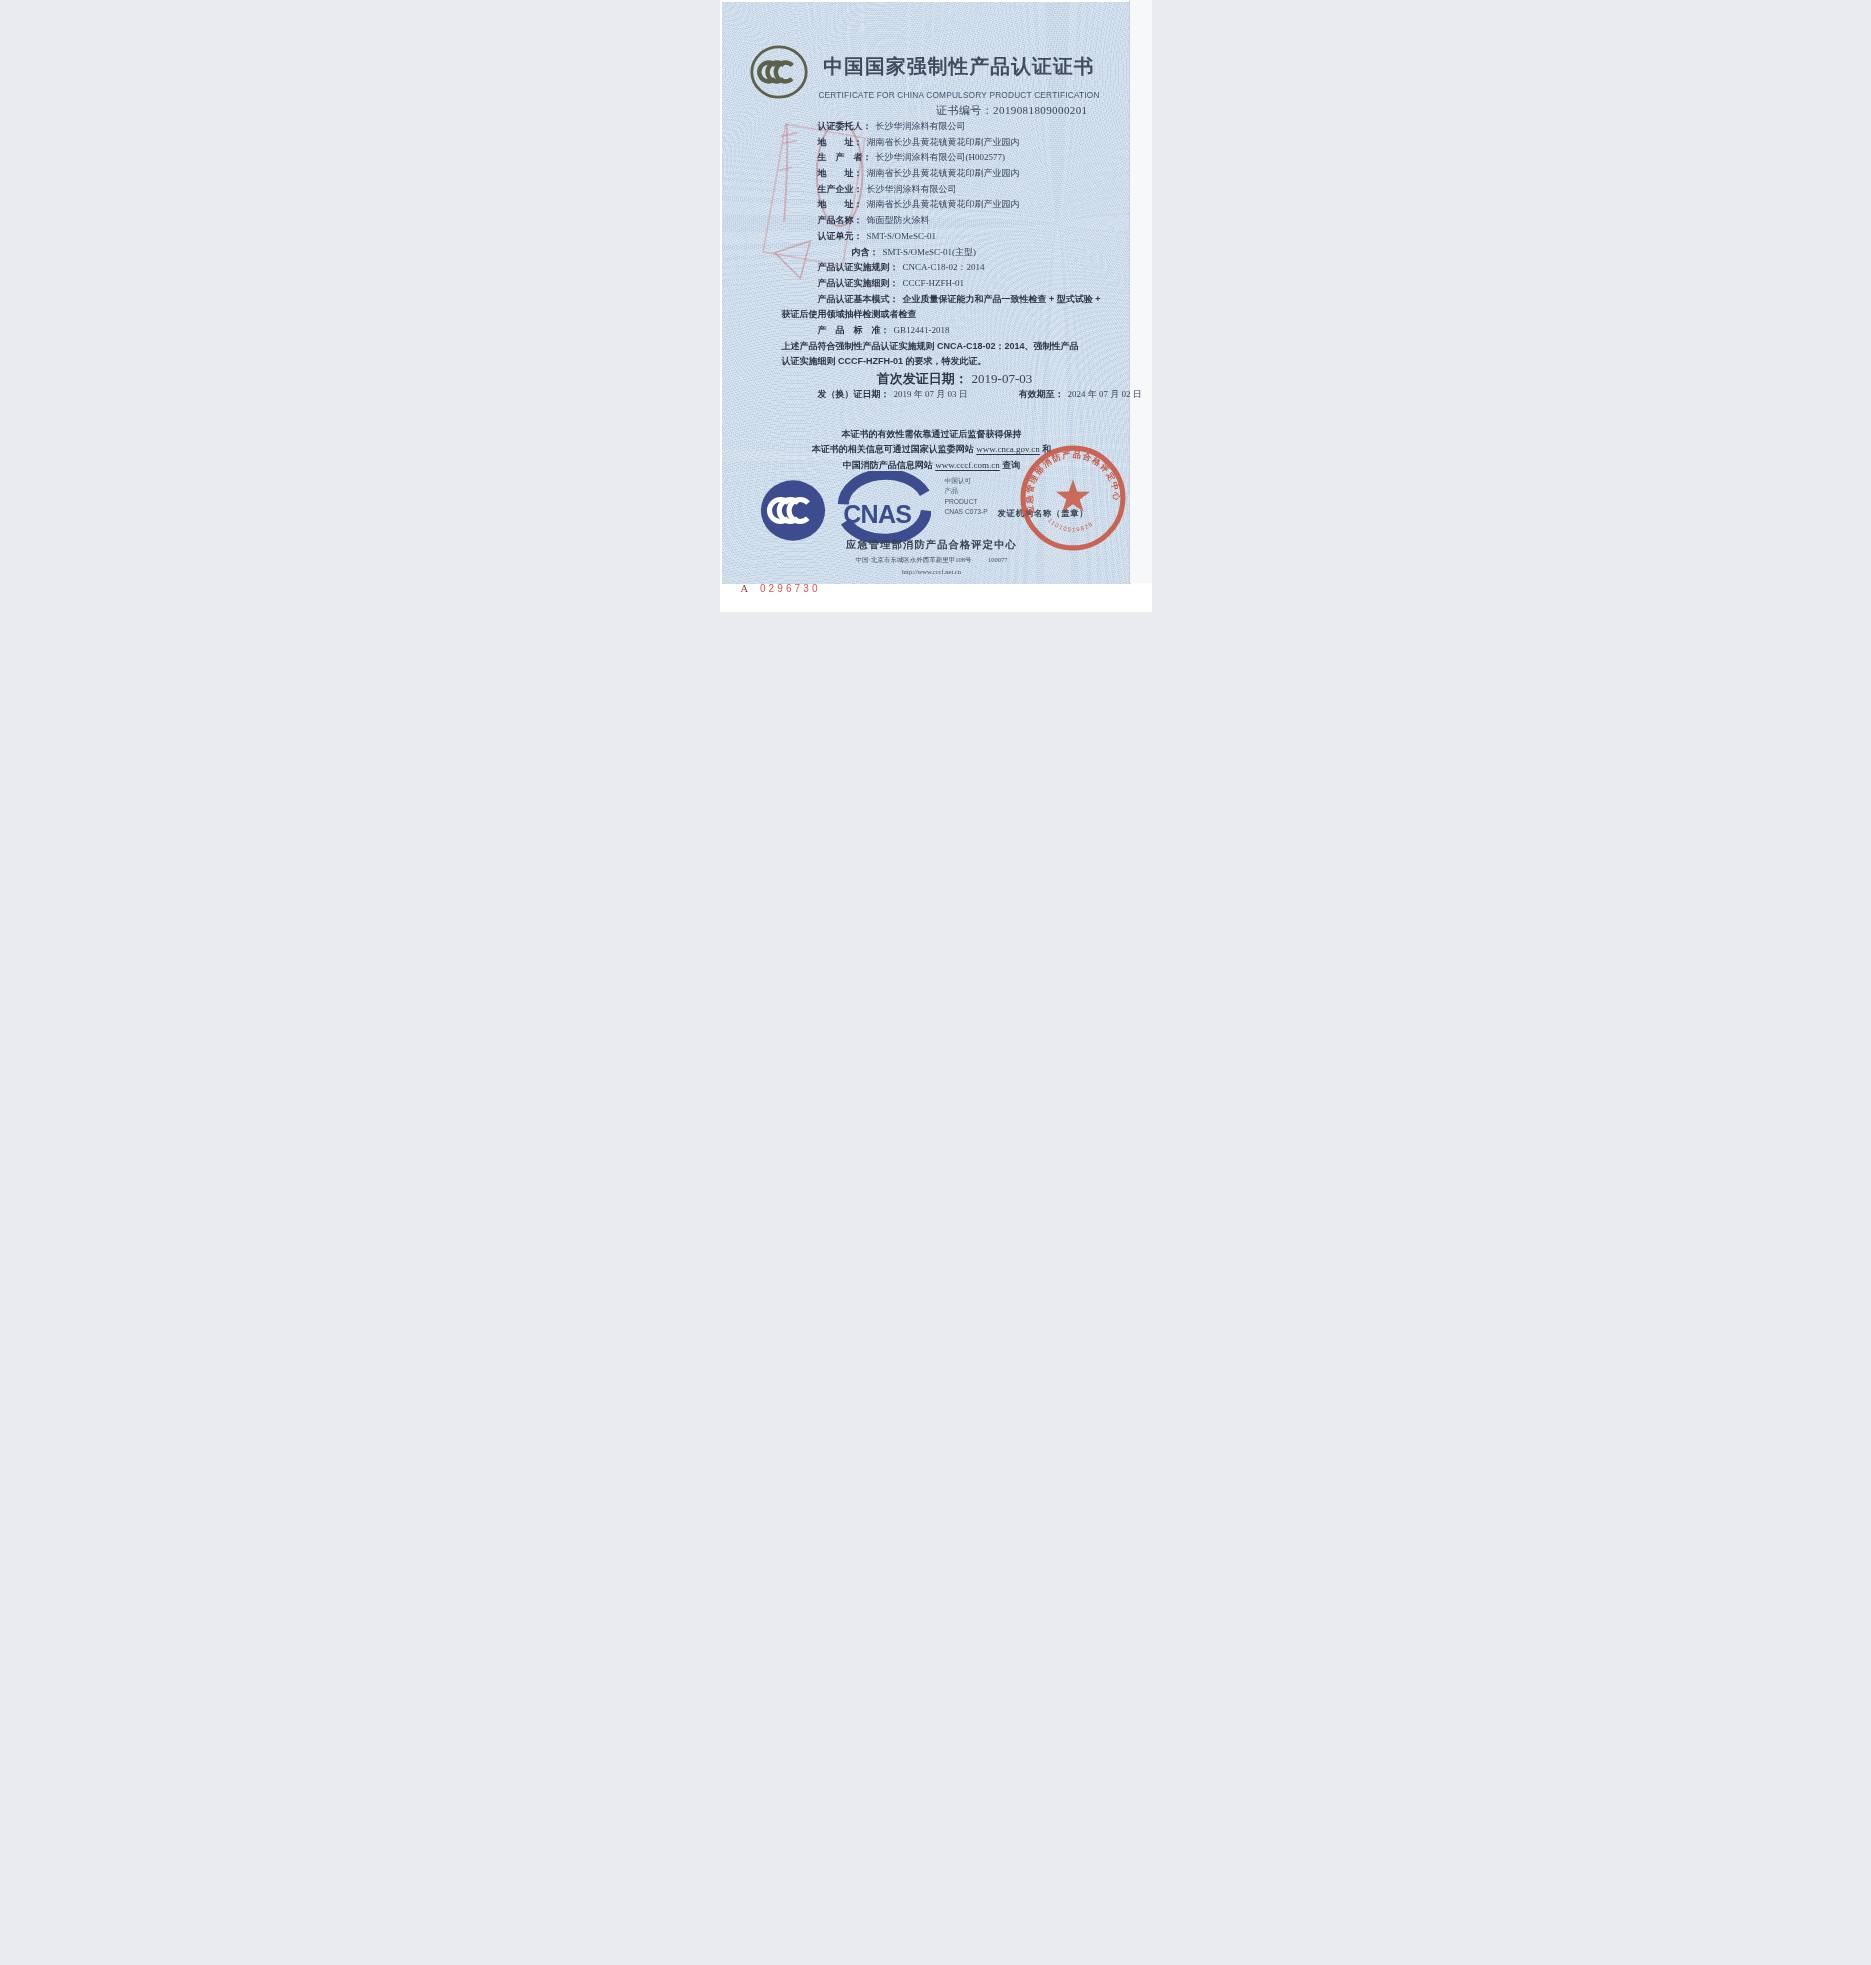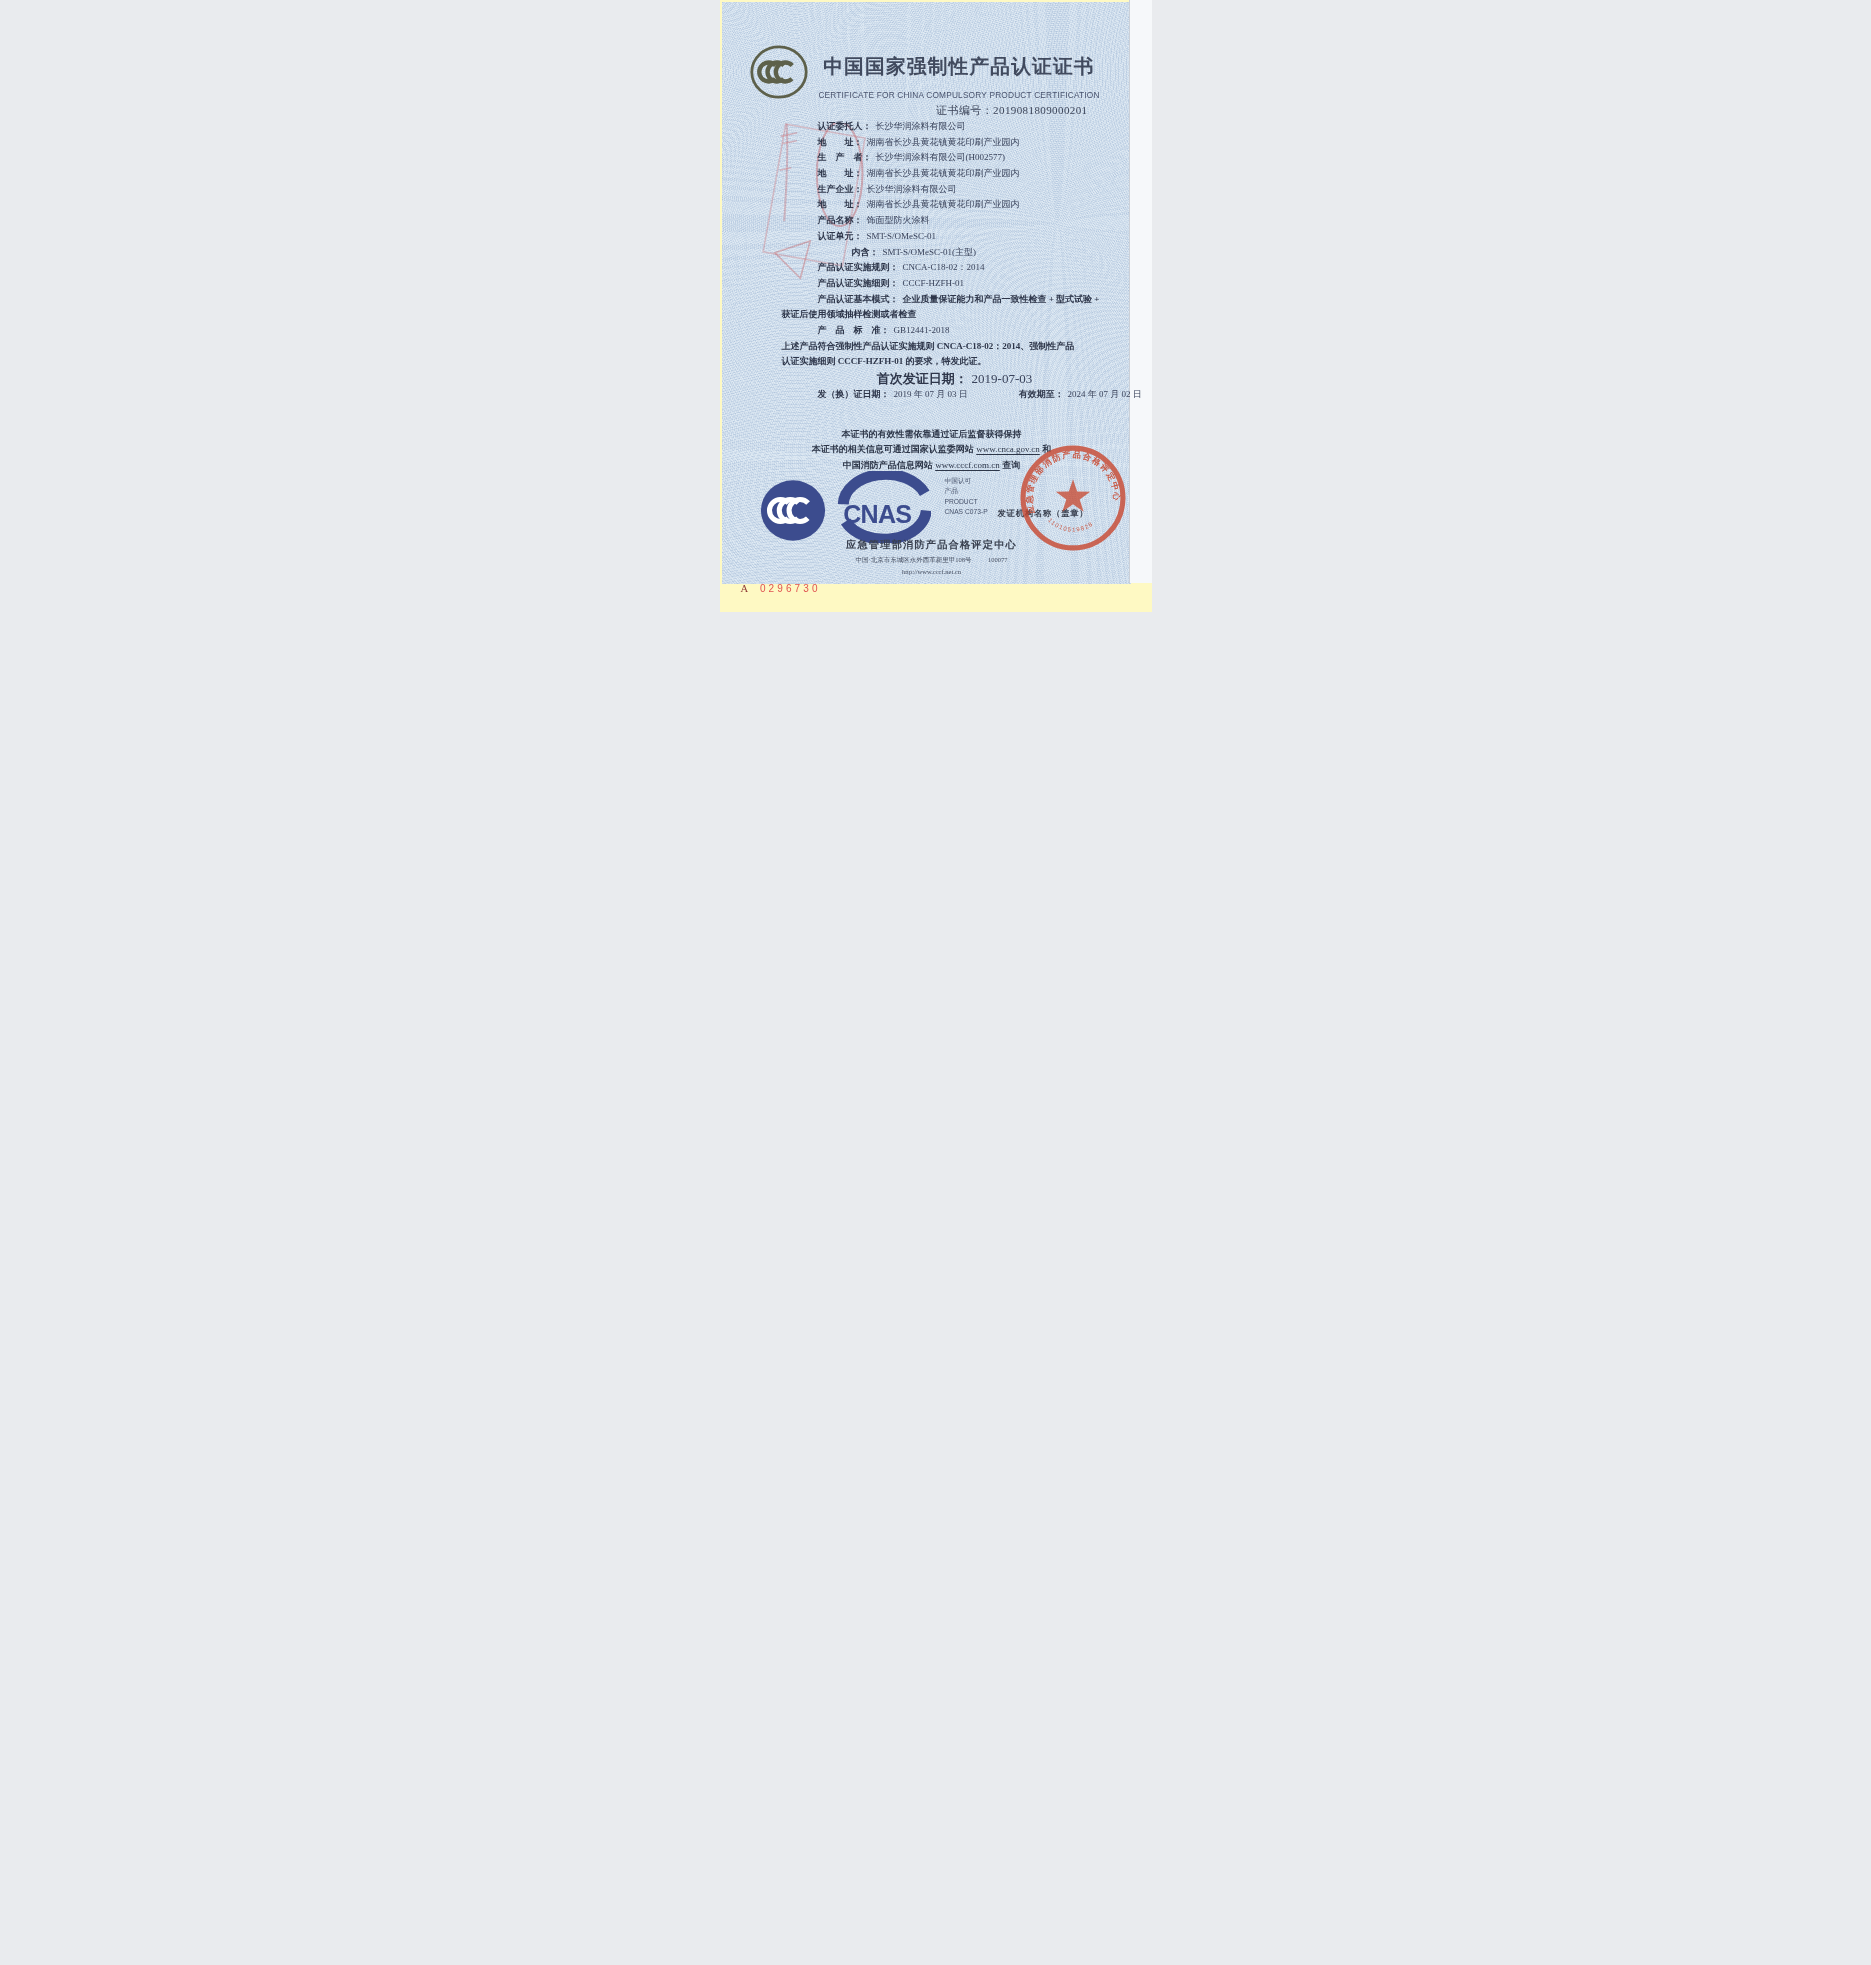--- a/index.html
+++ b/index.html
@@ -1,16 +1,16 @@
 <!DOCTYPE html>
 <html style="font-size:6.3px"><head>
 <meta charset="utf-8">
 <style>
   html,body{margin:0;padding:0;background:#e9ebee;}
-  .sheet{position:relative;width:432px;height:612px;margin:0 auto;background:#fef9c3;
+  .sheet{position:relative;width:432px;height:612px;margin:0 auto;background:#ffffff;
          font-family:"Liberation Serif",serif;overflow:hidden;}
   .paper{position:absolute;left:2px;top:1.6px;width:409px;height:582px;
          background-color:#d7e4f0;
          background-image:
            repeating-radial-gradient(circle at 18% 12%, rgba(255,255,255,0) 0 1.2px, rgba(126,156,196,.20) 1.2px 1.6px),
            repeating-radial-gradient(circle at 82% 38%, rgba(255,255,255,0) 0 1.6px, rgba(126,156,196,.16) 1.6px 2px),
            repeating-radial-gradient(circle at 40% 78%, rgba(255,255,255,0) 0 1.2px, rgba(140,165,200,.14) 1.2px 2px),
            repeating-linear-gradient(115deg, rgba(255,255,255,.25) 0 0.4px, rgba(255,255,255,0) 0.4px 1.6px);}
   .scan-strip{position:absolute;right:0;top:0;width:21.6px;height:583px;background:#f6f8fa;
          border-left:0.4px solid rgba(150,160,175,.45);}
@@ -21,21 +21,21 @@
   .title-cn{font-size:19.7px;font-weight:700;letter-spacing:1.2px;font-family:"Liberation Serif",serif;}
   .title-en{margin-top:10px;font-size:8.3px;letter-spacing:0.2px;color:#49536d;
             font-family:"Liberation Sans",sans-serif;}
   .certno{top:103px;left:185px;width:183px;text-align:right;font-size:11px;color:#3c4458;letter-spacing:0.4px;}
   
   .body{left:62px;top:119px;width:314px;font-size:9px;color:#39425a;}
   .frow{height:15.7px;line-height:15.7px;white-space:nowrap;}
   .flabel{font-family:"Liberation Sans",sans-serif;font-weight:700;color:#2e364a;margin-right:3.9px;padding-left:36px;}
   .fvalue{font-family:"Liberation Serif",serif;}
   .indent{padding-left:34px;}
-  .bold-val .fvalue{font-family:Liberation Serif, serif;font-weight:700;color:#2e364a;}
+  .bold-val .fvalue{font-family:Liberation Sans, sans-serif;font-weight:700;color:#2e364a;}
   .first-issue{top:371px;left:62px;width:310px;height:15.7px;line-height:15.7px;text-align:center;font-size:13px;color:#39425a;}
   .issue-row{top:387px;left:62px;height:15.7px;line-height:15.7px;font-size:9px;color:#39425a;white-space:nowrap;}
   .gap{display:inline-block;width:15px;}
   
   .notices{left:43px;top:427px;width:338px;text-align:center;font-size:9px;line-height:15.3px;
            font-family:"Liberation Sans",sans-serif;font-weight:700;color:#2e3749;}
   .url{font-family:"Liberation Serif",serif;font-weight:400;text-decoration:underline;text-underline-offset:2px;}
   
   .ccc-bottom{left:38px;top:478px;width:70px;height:65px;}
   .cnas-logo{left:117px;top:471px;width:94px;height:72px;}

